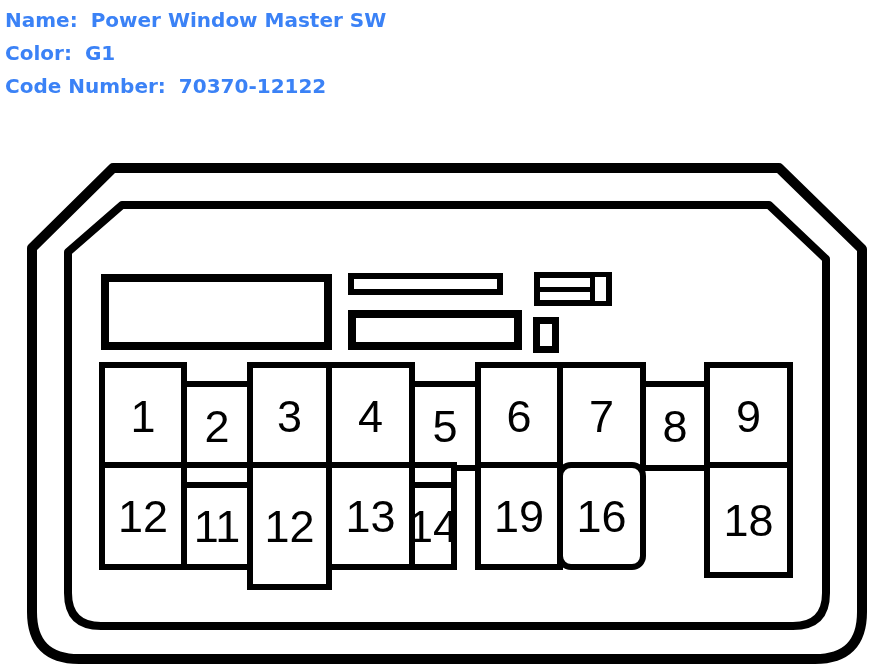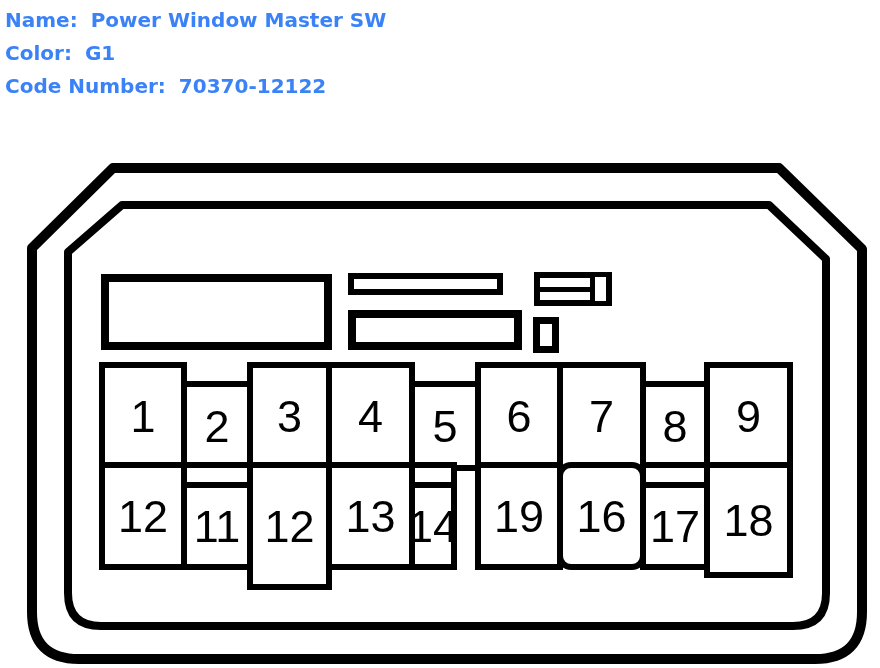--- a/index.html
+++ b/index.html
@@ -151,23 +151,19 @@
         <div class="pin-cell notched" style="left: 409px; top: 462px; width: 48px; height: 108px; text-align: center;">
           <div class="notch-line"></div>
           <span class="pin-number">14</span>
         </div>
         <div class="pin-cell" style="left: 475px; top: 462px; width: 88px; height: 108px;">
           <span class="pin-number">19</span>
         </div>
         <div class="pin-cell" style="left: 557px; top: 462px; width: 89px; height: 108px; border-radius: 14px;">
           <span class="pin-number">16</span>
         </div>
-        <div class="pin-cell notched" style="left: 640px; top: 462px; width: 70px; height: 108px;">
-          <div class="notch-line"></div>
-          <span class="pin-number">17</span>
-        </div>
         <div class="pin-cell" style="left: 704px; top: 462px; width: 89px; height: 116px;">
           <span class="pin-number">18</span>
         </div>
       </div>
   </div>
 
 </div>
 
 </body></html>

